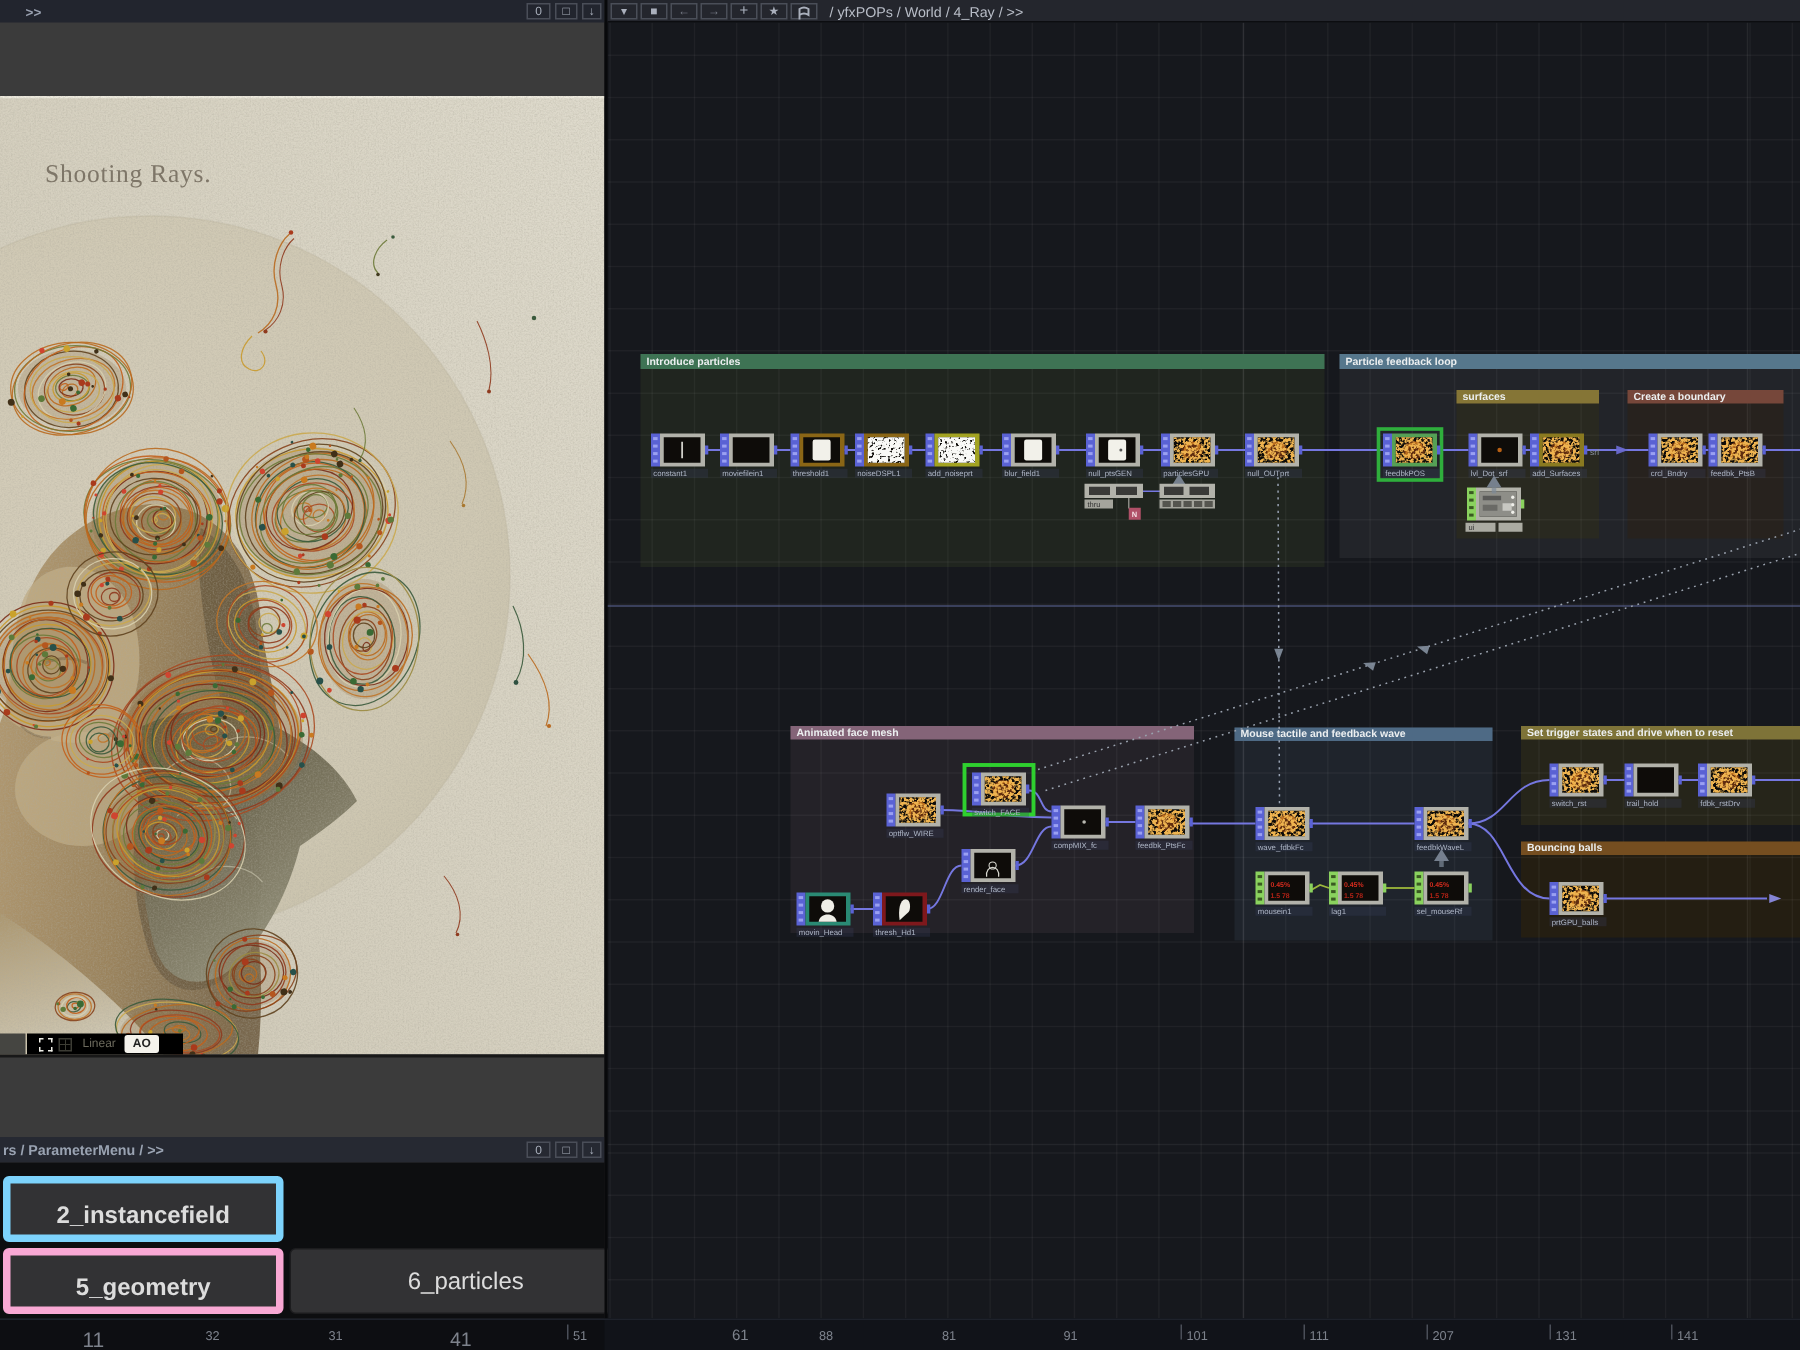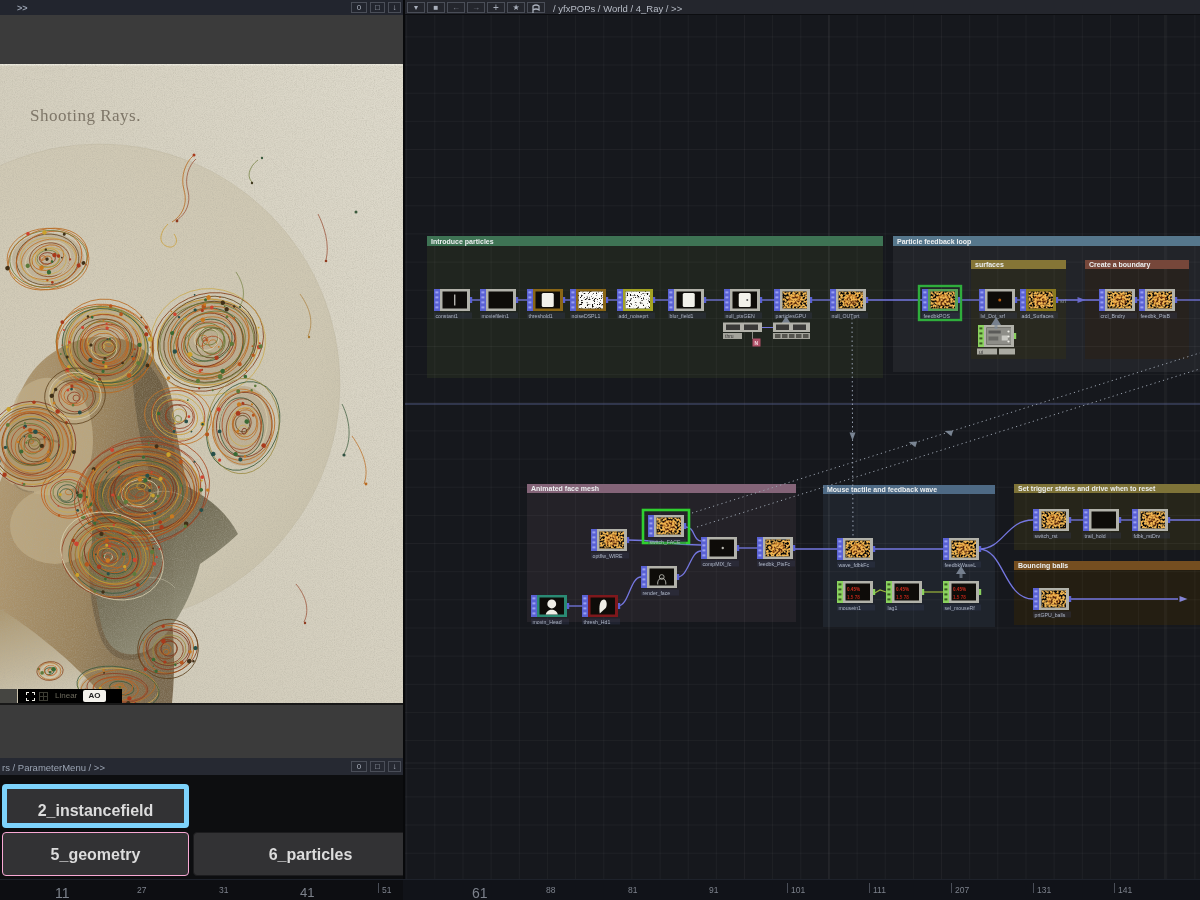--- a/index.html
+++ b/index.html
@@ -654,29 +654,29 @@
   <div style="position:absolute;left:0;top:689px;width:17px;height:14px;background:#454541"></div>
   <div style="position:absolute;left:18px;top:689px;width:104px;height:14px;background:#000000">
     <span style="position:absolute;left:8px;top:2.5px;width:9px;height:9px;border:1px dashed #f0efe8"></span>
     <span style="position:absolute;left:21px;top:2.5px;width:9px;height:9px;border:1px solid #3c3c34;background:linear-gradient(#0000 45%,#3c3c34 45%,#3c3c34 55%,#0000 55%),linear-gradient(90deg,#0000 45%,#3c3c34 45%,#3c3c34 55%,#0000 55%)"></span>
     <span style="position:absolute;left:37px;top:2px;font-size:8px;color:#6b695c">Linear</span>
     <span style="position:absolute;left:65px;top:1px;width:23px;height:12px;background:#f4f2ec;border-radius:2px;color:#222;font-size:8px;font-weight:bold;text-align:center;line-height:12px">AO</span>
   </div>
   <div style="position:absolute;left:0;top:703px;width:403px;height:2px;background:#181818"></div>
 
   <div class="hdr" style="left:0;top:758px;width:403px;height:17px;background:#262932">
-    <span style="position:absolute;left:2px;top:4px;font-weight:normal;font-size:9.5px;color:#9aa3b2">rs / ParameterMenu / &gt;&gt;</span>
+    <span style="position:absolute;left:2px;top:4px;font-weight:bold;font-size:9.5px;color:#9aa3b2">rs / ParameterMenu / &gt;&gt;</span>
     <span class="icobox" style="left:351px;top:3px;width:16px">0</span>
     <span class="icobox" style="left:370px;top:3px;width:15px">□</span>
     <span class="icobox" style="left:388px;top:3px;width:13px">↓</span>
   </div>
   <div style="position:absolute;left:0;top:775px;width:403px;height:104px;background:#0d0e10"></div>
   <div style="position:absolute;left:2px;top:784px;width:187px;height:44px;background:#323234;border-radius:4px;border:5px solid #7dd3fc;color:#dcdcdc;font-size:16px;font-weight:bold;text-align:center;line-height:43px">2_instancefield</div>
-  <div style="position:absolute;left:2px;top:832px;width:187px;height:44px;background:#323234;border-radius:4px;border:1px solid #f9a8d4;color:#dcdcdc;font-size:16px;font-weight:bold;text-align:center;line-height:43px">5_geometry</div>
-  <div style="position:absolute;left:193px;top:832px;width:235px;height:44px;background:#323234;border-radius:4px;border:1px solid #1c1c1e;color:#dcdcdc;font-size:16px;font-weight:bold;text-align:center;line-height:43px">6_particles</div>
+  <div style="position:absolute;left:2px;top:832px;width:187px;height:44px;background:#323234;border-radius:4px;border:5px solid #f9a8d4;color:#dcdcdc;font-size:16px;font-weight:bold;text-align:center;line-height:43px">5_geometry</div>
+  <div style="position:absolute;left:193px;top:832px;width:235px;height:44px;background:#323234;border-radius:4px;border:1px solid #1c1c1e;color:#dcdcdc;font-size:16px;font-weight:normal;text-align:center;line-height:43px">6_particles</div>
 </div>
 
 <div style="position:absolute;left:403px;top:0;width:2px;height:879px;background:#08090b"></div>
 
 <div style="position:absolute;left:405px;top:0;width:795px;height:15px;background:#24262d;border-bottom:1px solid #0c0d10;color:#c3c8d2;font-size:9px">
   <span class="icobox" style="left:2px;width:18px">▾</span>
   <span class="icobox" style="left:22px;width:18px">■</span>
   <span class="icobox" style="left:42px;width:18px;color:#787d88">←</span>
   <span class="icobox" style="left:62px;width:18px;color:#787d88">→</span>
   <span class="icobox" style="left:82px;width:18px;font-size:10px">+</span>
@@ -1295,26 +1295,26 @@
       <rect x="636.5" y="575.5" width="24.5" height="17" fill="#ffffff" filter="url(#nor)"></rect>
       <rect x="664" y="581.0" width="2.2" height="6" fill="#5a62d4"></rect>
       <rect x="628" y="596.5" width="38" height="6" fill="#38405e" opacity="0.3"></rect>
       <text x="629.5" y="601.6" font-size="5.2" fill="#aeb6c6">prtGPU_balls</text>
     </g>
   </svg>
 
 <div style="position:absolute;left:0;top:879px;width:1200px;height:21px;background:#111319;border-top:1px solid #1e222b">
   <div style="position:absolute;left:0;top:0;width:403px;height:21px;background:#0d0e12"></div>
 <span style="position:absolute;left:55px;top:5px;font-size:14px;color:#7d828c">11</span>
-    <span style="position:absolute;left:137px;top:5px;font-size:8.5px;color:#7d828c">27</span>
+    <span style="position:absolute;left:137px;top:5px;font-size:8.5px;color:#7d828c">32</span>
     <span style="position:absolute;left:219px;top:5px;font-size:8.5px;color:#7d828c">31</span>
     <span style="position:absolute;left:300px;top:5px;font-size:13px;color:#7d828c">41</span>
     <span style="position:absolute;left:378px;top:3px;width:1px;height:10px;background:#4a4e58"></span>
     <span style="position:absolute;left:382px;top:5px;font-size:8.5px;color:#7d828c">51</span>
-    <span style="position:absolute;left:472px;top:5px;font-size:14px;color:#7d828c">61</span>
+    <span style="position:absolute;left:488px;top:5px;font-size:10px;color:#7d828c">61</span>
     <span style="position:absolute;left:546px;top:5px;font-size:8.5px;color:#7d828c">88</span>
     <span style="position:absolute;left:628px;top:5px;font-size:8.5px;color:#7d828c">81</span>
     <span style="position:absolute;left:709px;top:5px;font-size:8.5px;color:#7d828c">91</span>
     <span style="position:absolute;left:787px;top:3px;width:1px;height:10px;background:#4a4e58"></span>
     <span style="position:absolute;left:791px;top:5px;font-size:8.5px;color:#7d828c">101</span>
     <span style="position:absolute;left:869px;top:3px;width:1px;height:10px;background:#4a4e58"></span>
     <span style="position:absolute;left:873px;top:5px;font-size:8.5px;color:#7d828c">111</span>
     <span style="position:absolute;left:951px;top:3px;width:1px;height:10px;background:#4a4e58"></span>
     <span style="position:absolute;left:955px;top:5px;font-size:8.5px;color:#7d828c">207</span>
     <span style="position:absolute;left:1033px;top:3px;width:1px;height:10px;background:#4a4e58"></span>

